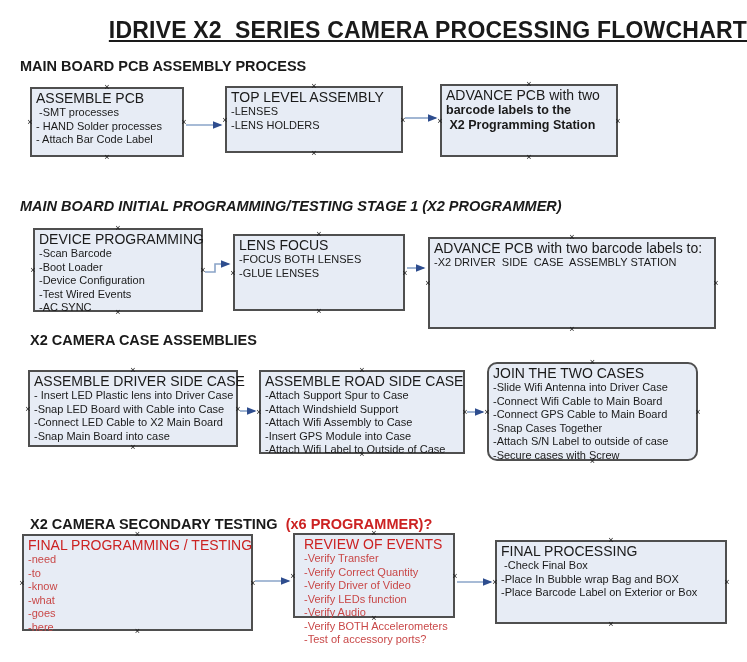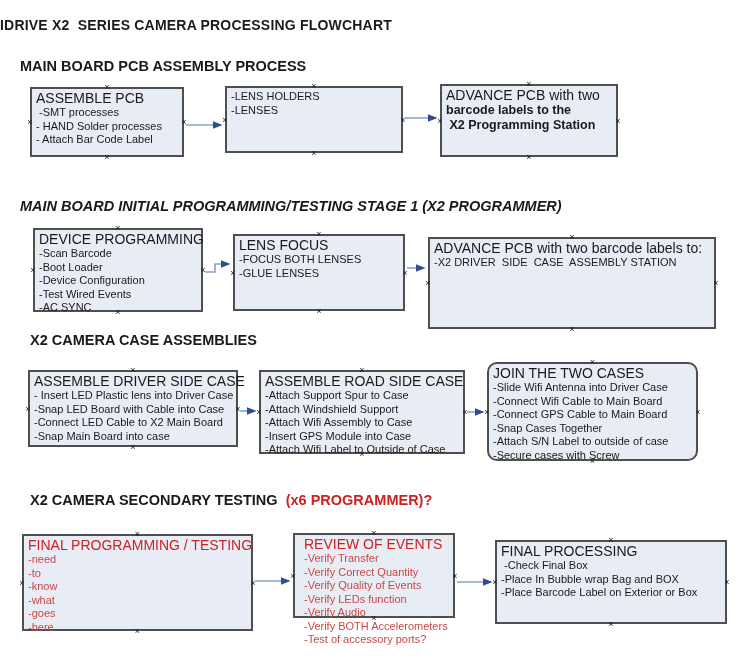--- a/index.html
+++ b/index.html
@@ -1,22 +1,22 @@
 <!DOCTYPE html>
 <html style="--box-fill: #e7ecf5; --box-border: #4f4f4f; --arrow-line: #8aa4c8; --arrow-head: #2e4d8e; --red-title: #cc2222; --red-body: #c94848;"><head>
 <meta charset="utf-8">
 <style>
   html,body{margin:0;padding:0;background:#ffffff;}
   #canvas{
     position:relative;width:747px;height:662px;background:#ffffff;overflow:hidden;
     font-family:"Liberation Sans", sans-serif;color:#1a1a1a;
   }
   .chart-title{
-    position:absolute;top:17px;left:0;right:0;text-align:left;
-    font-size:14px;font-weight:bold;white-space:pre;letter-spacing:.2px;
+    position:absolute;top:17px;left:0;right:0;text-align:right;
+    font-size:23px;font-weight:bold;white-space:pre;letter-spacing:.2px;text-decoration:underline;
   }
   .section-heading{
     position:absolute;font-size:14.5px;font-weight:bold;white-space:pre;
   }
   .red-text{color:var(--red-title,#cc2222);}
   .flowbox{
     position:absolute;background:var(--box-fill,#e7ecf5);
     border:2px solid var(--box-border,#4f4f4f);
     box-sizing:border-box;padding:2px 4px;overflow:visible;
   }
@@ -38,43 +38,44 @@
 </head>
 <body>
 
 <div id="canvas">
 
   <div class="chart-title">IDRIVE X2  SERIES CAMERA PROCESSING FLOWCHART</div>
 
   <div class="section-heading" style="left:20px;top:58px;">MAIN BOARD PCB ASSEMBLY PROCESS</div>
   <div class="section-heading" style="left:20px;top:198px;font-style:italic;">MAIN BOARD INITIAL PROGRAMMING/TESTING STAGE 1 (X2 PROGRAMMER)</div>
   <div class="section-heading" style="left:30px;top:332px;">X2 CAMERA CASE ASSEMBLIES</div>
-  <div class="section-heading" style="left:30px;top:492px;"><span>X2 CAMERA SECONDARY TESTING  </span><span class="red-text">(x6 PROGRAMMER)?</span></div>
+  <div class="section-heading" style="left:30px;top:516px;"><span>X2 CAMERA SECONDARY TESTING  </span><span class="red-text">(x6 PROGRAMMER)?</span></div>
 
   <div class="flowbox" style="left:30px;top:87px;width:154px;height:70px;">
     <span class="cp cp-t"></span>
       <span class="cp cp-b"></span>
       <span class="cp cp-l"></span>
       <span class="cp cp-r"></span>
     <div class="box-title">ASSEMBLE PCB</div>
     <div class="box-lines">
         <div class="box-line"> -SMT processes</div>
         <div class="box-line">- HAND Solder processes</div>
         <div class="box-line">- Attach Bar Code Label</div>
       </div>
   </div>
 
   <div class="flowbox" style="left:225px;top:86px;width:178px;height:67px;">
     <span class="cp cp-t"></span>
       <span class="cp cp-b"></span>
       <span class="cp cp-l"></span>
       <span class="cp cp-r"></span>
-    <div class="box-lines">
+    <div class="box-title">TOP LEVEL ASSEMBLY</div>
+    <div class="box-lines">
+        <div class="box-line">-LENSES</div>
         <div class="box-line">-LENS HOLDERS</div>
-        <div class="box-line">-LENSES</div>
       </div>
   </div>
 
   <div class="flowbox bold-lines" style="left:440px;top:84px;width:178px;height:73px;">
     <span class="cp cp-t"></span>
       <span class="cp cp-b"></span>
       <span class="cp cp-l"></span>
       <span class="cp cp-r"></span>
     <div class="box-title">ADVANCE PCB with two</div>
     <div class="box-lines">
@@ -184,21 +185,21 @@
 
   <div class="flowbox red-box" style="left:293px;top:533px;width:162px;height:85px;padding-left:9px;">
     <span class="cp cp-t"></span>
       <span class="cp cp-b"></span>
       <span class="cp cp-l"></span>
       <span class="cp cp-r"></span>
     <div class="box-title">REVIEW OF EVENTS</div>
     <div class="box-lines">
         <div class="box-line">-Verify Transfer</div>
         <div class="box-line">-Verify Correct Quantity</div>
-        <div class="box-line">-Verify Quality of Events</div>
+        <div class="box-line">-Verify Driver of Video</div>
         <div class="box-line">-Verify LEDs function</div>
         <div class="box-line">-Verify Audio</div>
         <div class="box-line">-Verify BOTH Accelerometers</div>
         <div class="box-line">-Test of accessory ports?</div>
       </div>
   </div>
 
   <div class="flowbox" style="left:495px;top:540px;width:232px;height:84px;">
     <span class="cp cp-t"></span>
       <span class="cp cp-b"></span>

